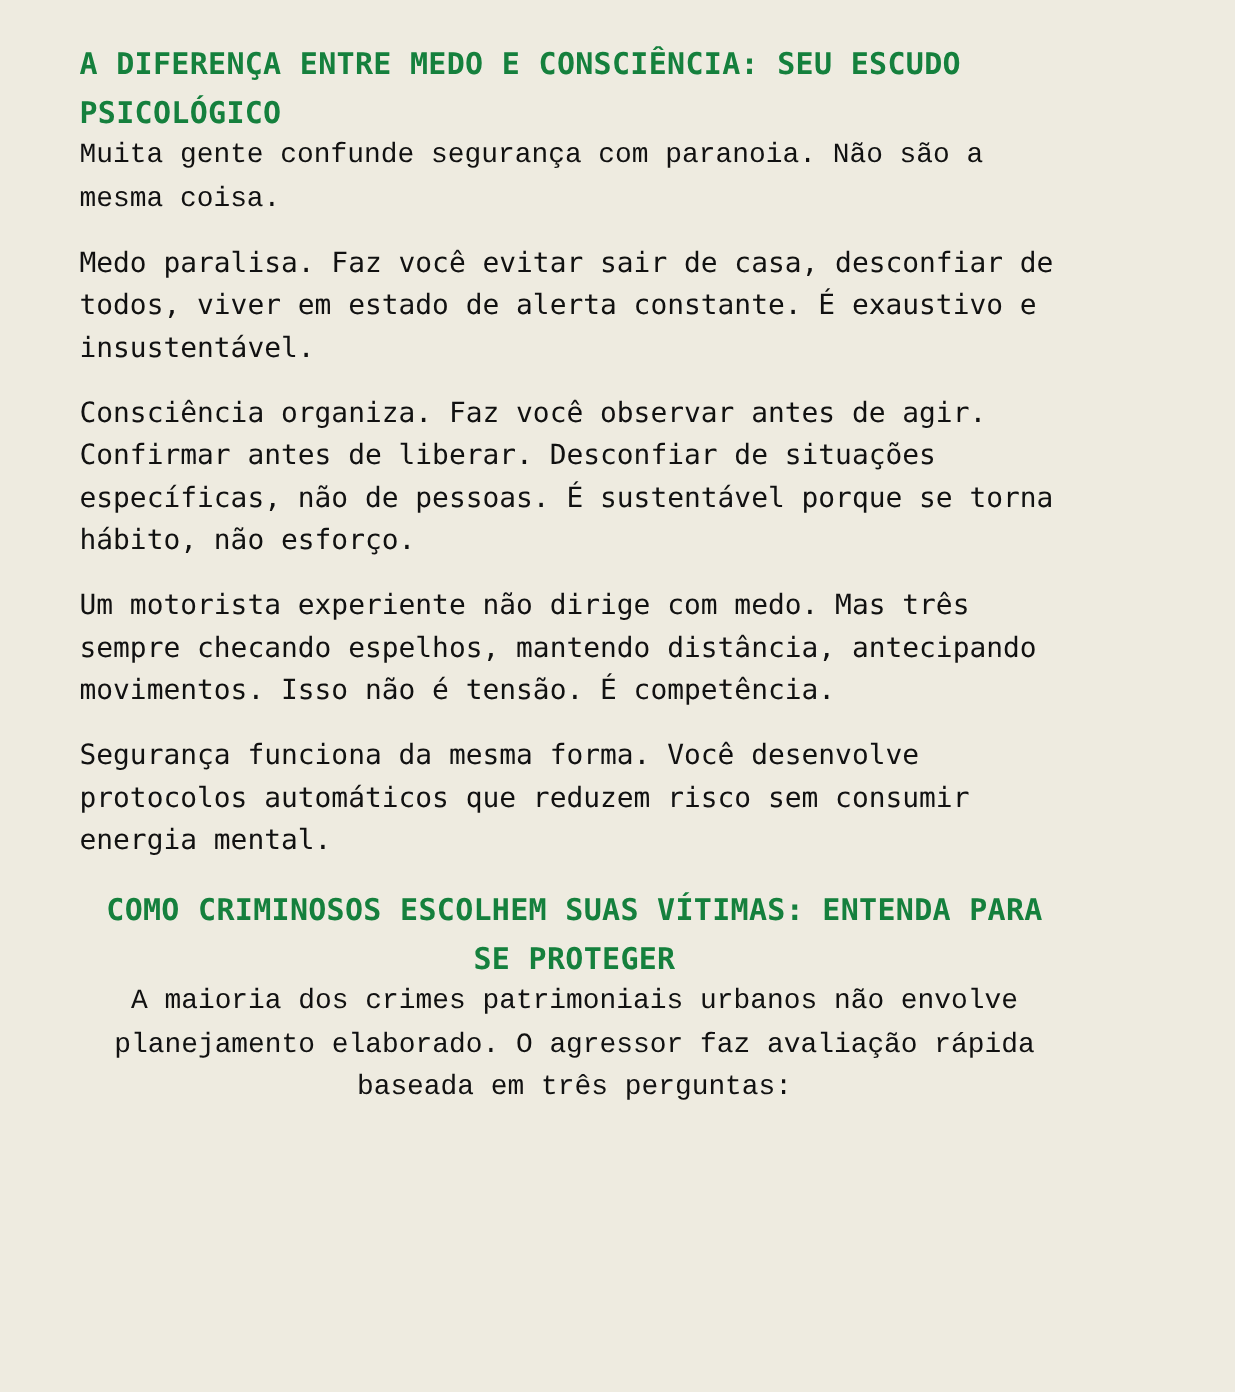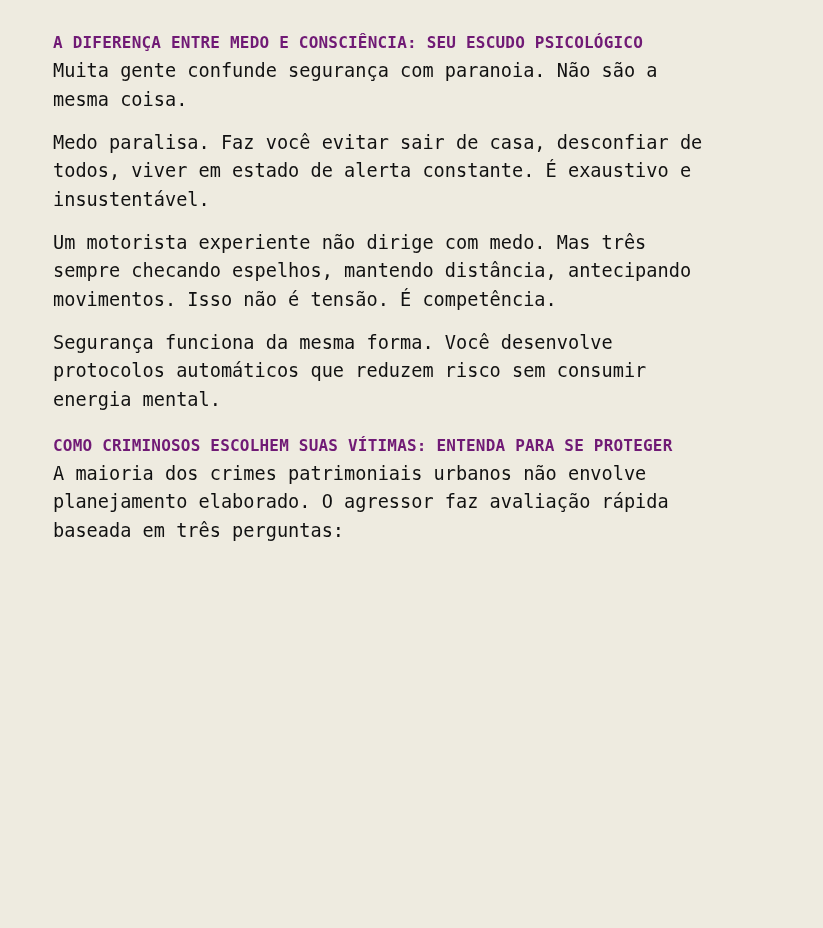--- a/index.html
+++ b/index.html
@@ -5,42 +5,43 @@
   html, body { margin: 0; padding: 0; }
   body {
     width: 823px; height: 928px; overflow: hidden;
     background: #eeebe0;
     font-family: "DejaVu Sans Mono", "Liberation Mono", monospace;
     color: #111111;
   }
   .page { position: relative; padding: 26px 0 0 53px; width: 660px; }
   h2 {
     margin: 0;
-    font-size: 16px;
+    font-size: 20px;
     line-height: 33px;
     font-weight: bold;
-    color: #701a75;
+    color: #15803d;
     letter-spacing: 0.2px;
   }
   p {
     margin: 0 0 14.5px 0;
     font-size: 18.6px;
     line-height: 28.5px;
   }
-  h2 + p { margin-top: -2px; }
-  .section2 { margin-top: 9px; }
+  h2 + p { margin-top: -2px; font-family: Liberation Mono, monospace; }
+  .section2 { margin-top: 9px; text-align: center; }
 </style>
 </head>
 <body>
 
 <div class="page">
   <section>
     <h2>A DIFERENÇA ENTRE MEDO E CONSCIÊNCIA: SEU ESCUDO PSICOLÓGICO</h2>
     <p>Muita gente confunde segurança com paranoia. Não são a mesma coisa.</p>
     <p>Medo paralisa. Faz você evitar sair de casa, desconfiar de todos, viver em estado de alerta constante. É exaustivo e insustentável.</p>
+    <p>Consciência organiza. Faz você observar antes de agir. Confirmar antes de liberar. Desconfiar de situações específicas, não de pessoas. É sustentável porque se torna hábito, não esforço.</p>
     <p>Um motorista experiente não dirige com medo. Mas três sempre checando espelhos, mantendo distância, antecipando movimentos. Isso não é tensão. É competência.</p>
     <p>Segurança funciona da mesma forma. Você desenvolve protocolos automáticos que reduzem risco sem consumir energia mental.</p>
   </section>
   <section class="section2">
     <h2>COMO CRIMINOSOS ESCOLHEM SUAS VÍTIMAS: ENTENDA PARA SE PROTEGER</h2>
     <p>A maioria dos crimes patrimoniais urbanos não envolve planejamento elaborado. O agressor faz avaliação rápida baseada em três perguntas:</p>
   </section>
 </div>
 
 </body></html>

